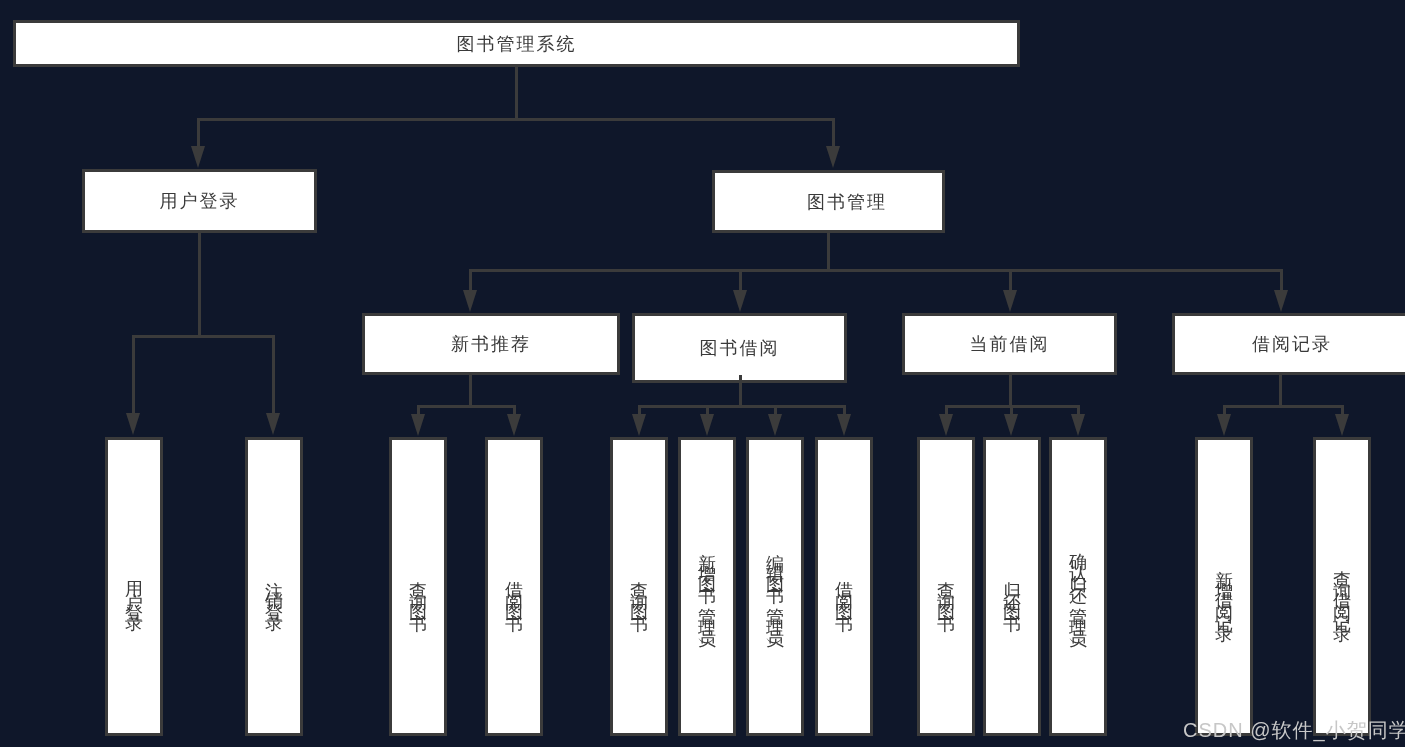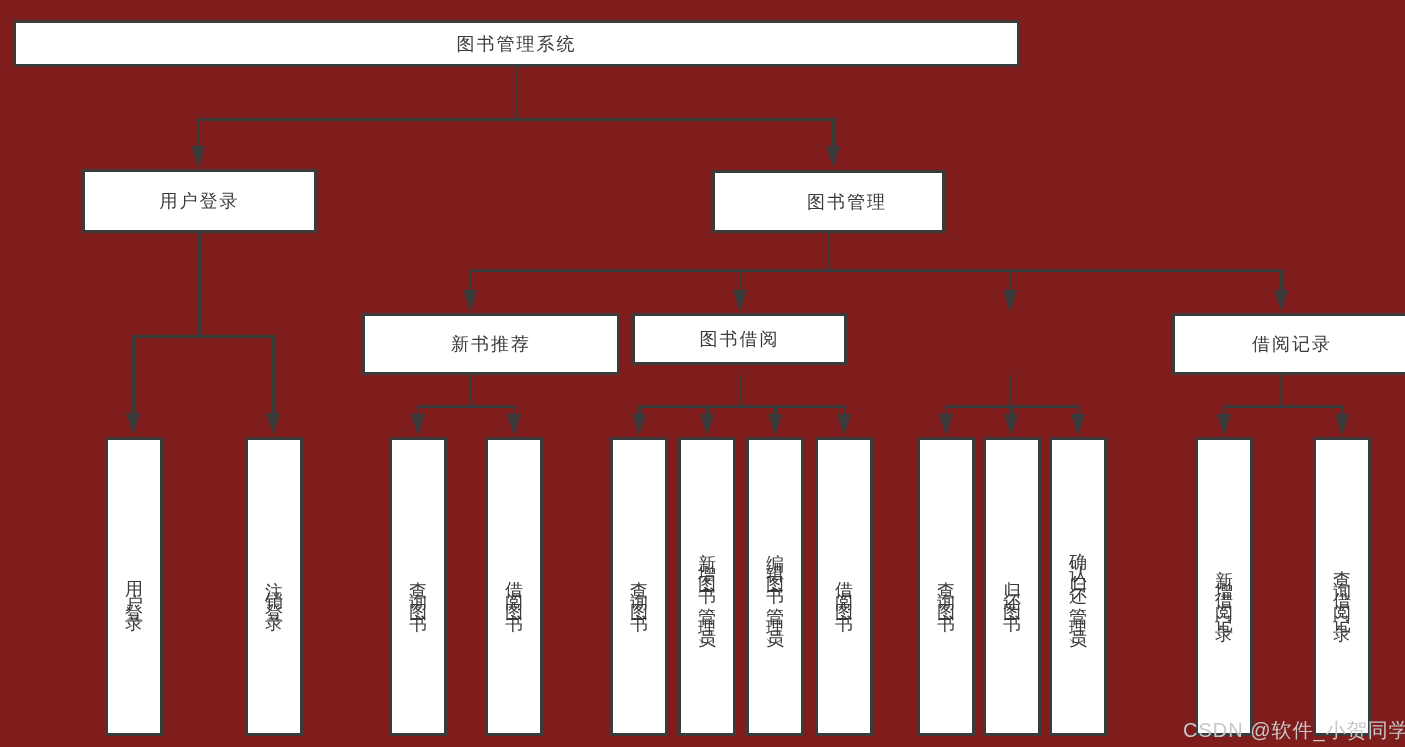--- a/index.html
+++ b/index.html
@@ -1,19 +1,19 @@
 <!DOCTYPE html>
 <html><head>
 <meta charset="utf-8">
 <style>
   html,body{margin:0;padding:0;background:#ffffff;}
   #canvas{
     position:relative;
     width:1405px;height:747px;
-    background:#7f1d1d;
+    background:#0f172a;
     font-family:"Liberation Sans","DejaVu Sans",sans-serif;
     overflow:hidden;
     text-decoration:underline;
   }
   .box{
     position:absolute;
     box-sizing:border-box;
     border:3px solid #3b3b3b;
     background:#ffffff;
     display:flex;
@@ -79,21 +79,22 @@
   <div class="vline" style="left:469px;top:269px;height:24px;"></div>
   <div class="ahead" style="left:463px;top:290px;"></div>
   <div class="vline" style="left:739px;top:269px;height:24px;"></div>
   <div class="ahead" style="left:733px;top:290px;"></div>
   <div class="vline" style="left:1009px;top:269px;height:24px;"></div>
   <div class="ahead" style="left:1003px;top:290px;"></div>
   <div class="vline" style="left:1280px;top:269px;height:24px;"></div>
   <div class="ahead" style="left:1274px;top:290px;"></div>
 
   <div class="box" style="left:362px;top:313px;width:258px;height:62px;">新书推荐</div>
-  <div class="box" style="left:632px;top:313px;width:215px;height:52px;">图书借阅</div>
+  <div class="box" style="left:632px;top:313px;width:215px;height:70px;">图书借阅</div>
+  <div class="box" style="left:902px;top:313px;width:215px;height:62px;">当前借阅</div>
   <div class="box" style="left:1172px;top:313px;width:240px;height:62px;">借阅记录</div>
 
   <div class="vline" style="left:469px;top:375px;height:33px;"></div>
   <div class="hline" style="left:417px;top:405px;width:99px;"></div>
   <div class="vline" style="left:417px;top:405px;height:12px;"></div>
   <div class="ahead" style="left:411px;top:414px;"></div>
   <div class="vline" style="left:513px;top:405px;height:12px;"></div>
   <div class="ahead" style="left:507px;top:414px;"></div>
 
   <div class="vline" style="left:739px;top:375px;height:33px;"></div>

